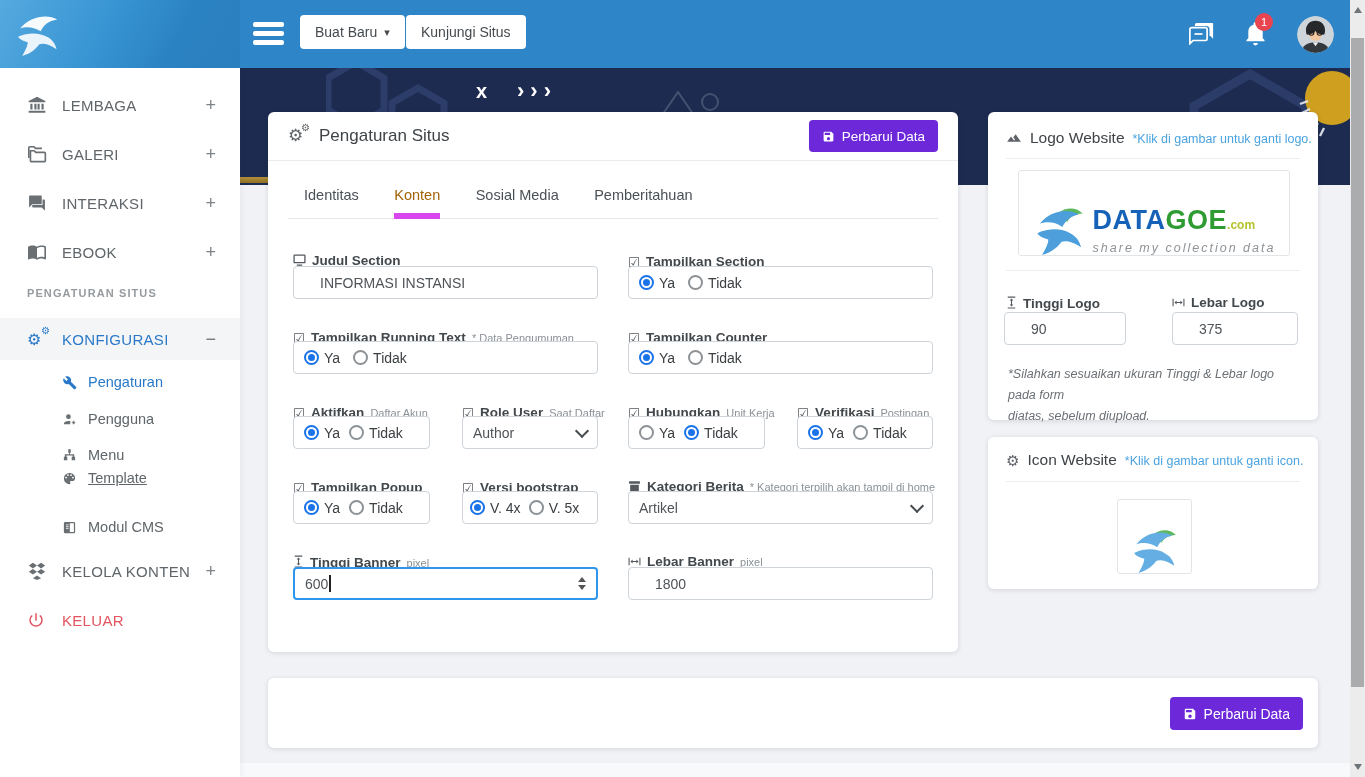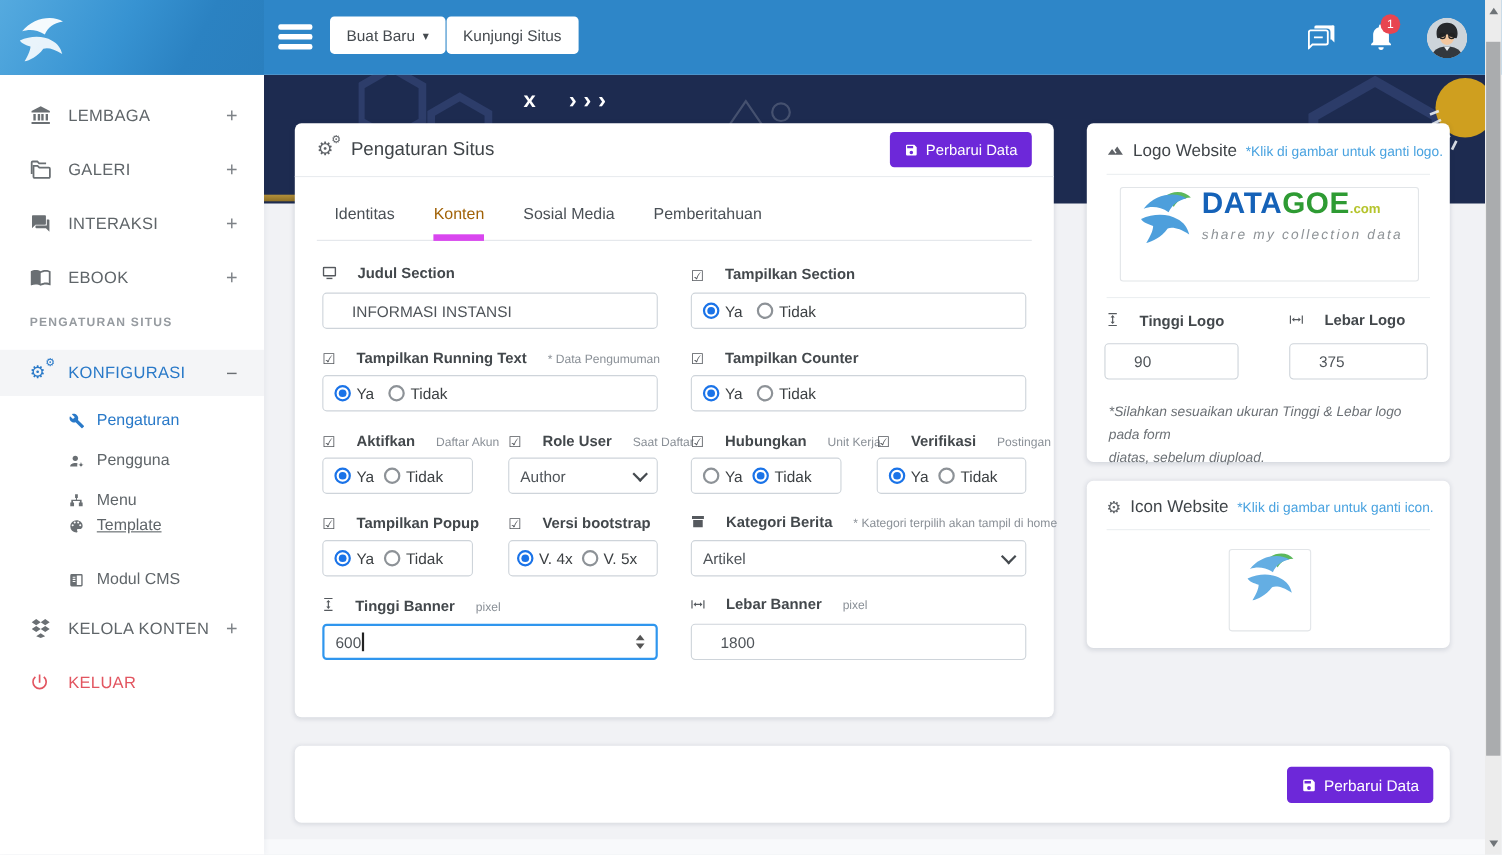--- a/index.html
+++ b/index.html
@@ -56,21 +56,21 @@
   .gear2 .g-main{position:absolute;left:0;top:1px;font-size:17px;line-height:17px;}
   .gear2 .g-small{position:absolute;right:0;top:-3px;font-size:10px;line-height:10px;}
 
   
   .tabs{position:absolute;left:20px;right:20px;top:74px;border-bottom:1px solid #e3e6ea;padding-left:16px;}
   .tab{display:inline-block;margin-right:31px;padding-bottom:10px;font-size:14.5px;font-weight:500;color:#4a5056;cursor:pointer;}
   .tab.active{color:#a16207;border-bottom:6px solid #d946ef;margin-bottom:-1px;}
 
   
   .lbl{position:absolute;font-size:13.5px;font-weight:bold;color:#43484c;display:flex;align-items:baseline;
-       gap:19px;white-space:nowrap;}
+       gap:6px;white-space:nowrap;margin-top:12px;}
   .lbl .lic{color:#55595e;font-weight:normal;position:relative;top:1px;flex:none;}
   .lbl .hint{font-weight:normal;font-size:11px;color:#8a9097;}
   .field{position:absolute;border:1px solid #ced4da;border-radius:4px;height:33px;display:flex;align-items:center;
          padding:0 10px;font-size:14px;color:#4f5459;background:#fff;box-sizing:border-box;}
   .field.focused{border:2px solid #2f96ee;}
   .opt{display:inline-flex;align-items:center;gap:5px;font-size:14px;color:#3c4043;margin-right:13px;cursor:pointer;}
   .radio{width:15px;height:15px;border-radius:50%;border:2px solid #8d9297;box-sizing:border-box;position:relative;flex:none;background:#fff;}
   .radio.on{border-color:#1a73e8;}
   .radio.on::after{content:"";position:absolute;left:2px;top:2px;right:2px;bottom:2px;border-radius:50%;background:#1a73e8;}
   .chev{width:8px;height:8px;border-right:2px solid #454a4f;border-bottom:2px solid #454a4f;
@@ -81,21 +81,21 @@
   .caret{width:1.5px;height:17px;background:#222;margin-left:1px;}
   input.tin{position:absolute;border:1px solid #ced4da;border-radius:4px;height:33px;padding:0 26px;font-size:14px;
         color:#4f5459;font-family:inherit;box-sizing:border-box;background:#fff;}
 
   
   .rc-title{display:flex;align-items:baseline;gap:8px;font-size:15.5px;color:#3f4448;font-weight:500;}
   .rc-title .lic{color:#5f6368;position:relative;top:1px;}
   .rc-hint{font-size:12.5px;color:#4aa3e0;font-weight:normal;}
   .divider{position:absolute;left:18px;right:18px;height:1px;background:#eceff1;}
   .img-box{position:absolute;border:1px solid #e2e5e8;border-radius:3px;background:#fff;display:flex;
-           align-items:flex-start;justify-content:center;cursor:pointer;}
+           align-items:flex-end;justify-content:center;cursor:pointer;}
   .note{position:absolute;font-size:12.5px;font-style:italic;color:#6b7075;line-height:21px;}
 
   
   .scrollbar{left:1350px;top:0;width:15px;height:777px;background:#ececec;z-index:60;}
   .sb-thumb{position:absolute;left:1px;width:13px;background:#aaacae;}
   .sb-arrow{position:absolute;left:0;width:15px;height:16px;display:flex;align-items:center;justify-content:center;}
   .tri-up{width:0;height:0;border-left:4px solid transparent;border-right:4px solid transparent;border-bottom:6px solid #6f7478;}
   .tri-dn{width:0;height:0;border-left:4px solid transparent;border-right:4px solid transparent;border-top:6px solid #6f7478;}
 </style>
 </head>

